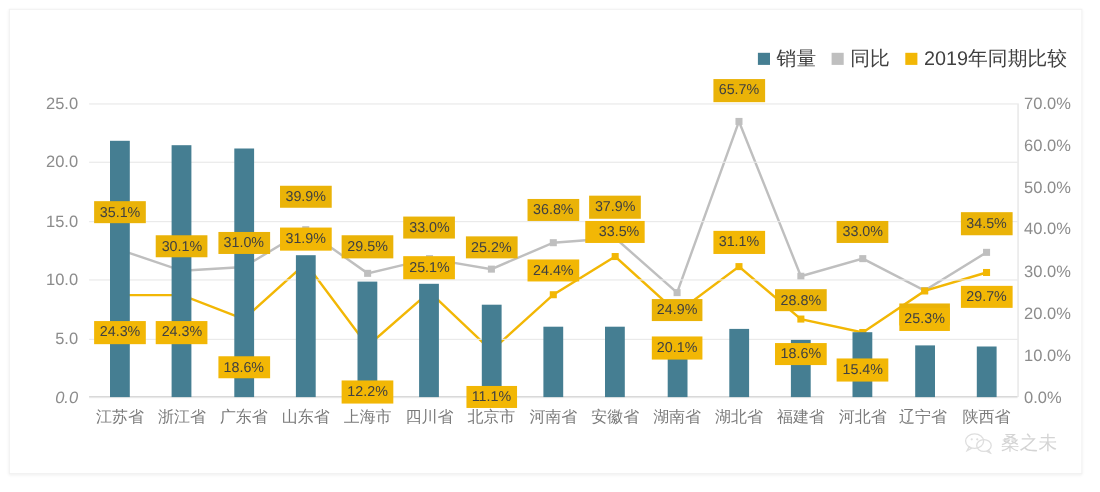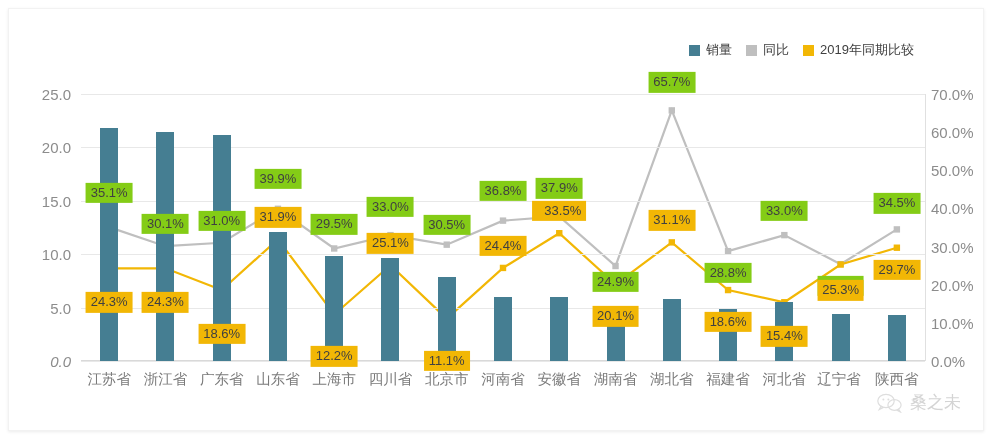--- a/index.html
+++ b/index.html
@@ -13,21 +13,21 @@
     position:absolute;left:8px;top:8px;width:976px;height:423px;
     background:#ffffff;
     border:1px solid #f2f2f2;
     box-shadow:0 1px 3px rgba(0,0,0,0.08);
     box-sizing:border-box;
   }
   
   .legend{
     position:absolute;left:680px;top:32px;
     display:flex;align-items:center;gap:14px;
-    font-size:13px;color:#404040;
+    font-size:18px;color:#404040;
   }
   .legend-item{display:flex;align-items:center;gap:6px;white-space:nowrap;}
   .legend-swatch{width:11px;height:11px;display:inline-block;}
   
   .plot{
     position:absolute;
     left:72px;top:85px;width:844px;height:267px;
   }
   .gridline{
     position:absolute;left:0;width:100%;height:1px;background:#e8e8e8;
@@ -50,21 +50,21 @@
   .xlabel{
     position:absolute;top:276px;font-size:14.5px;color:#7a7a7a;
     text-align:center;white-space:nowrap;transform:translateX(-50%);
   }
   svg.lines{position:absolute;left:0;top:0;width:844px;height:267px;overflow:visible;}
   .lbl{
     position:absolute;font-size:13px;color:#404040;
     padding:2px 5px;transform:translate(-50%,-50%);
     white-space:nowrap;line-height:1.25;
   }
-  .lbl-gray{background:#84cc16;}
+  .lbl-gray{background:#eab308;}
   .lbl-yellow{background:#F2B705;}
   
   .watermark{
     position:absolute;right:22px;bottom:16px;
     display:flex;align-items:center;gap:7px;
     color:#d4d4d4;font-size:17px;white-space:nowrap;
   }
 </style>
 </head>
 <body>
@@ -172,21 +172,21 @@
       <div class="xlabel" style="left: 647.067px;">福建省</div>
       <div class="xlabel" style="left: 703.333px;">河北省</div>
       <div class="xlabel" style="left: 758px;">辽宁省</div>
       <div class="xlabel" style="left: 815.867px;">陕西省</div>
       <div class="lbl lbl-gray" style="left: 28.1333px; top: 99.1186px;">35.1%</div>
       <div class="lbl lbl-gray" style="left: 84.4px; top: 130.19px;">30.1%</div>
       <div class="lbl lbl-gray" style="left: 140.667px; top: 126.757px;">31.0%</div>
       <div class="lbl lbl-gray" style="left: 196.933px; top: 84.81px;">39.9%</div>
       <div class="lbl lbl-gray" style="left: 253.2px; top: 130.479px;">29.5%</div>
       <div class="lbl lbl-gray" style="left: 309.467px; top: 113.129px;">33.0%</div>
-      <div class="lbl lbl-gray" style="left: 365.733px; top: 130.664px;">30.5%</div>
+      <div class="lbl lbl-gray" style="left: 365.733px; top: 130.664px;">25.2%</div>
       <div class="lbl lbl-gray" style="left: 422px; top: 96.6343px;">36.8%</div>
       <div class="lbl lbl-gray" style="left: 478.267px; top: 94.4386px;">37.9%</div>
       <div class="lbl lbl-gray" style="left: 534.533px; top: 188.024px;">24.9%</div>
       <div class="lbl lbl-gray" style="left: 590.8px; top: -11.5986px;">65.7%</div>
       <div class="lbl lbl-gray" style="left: 647.067px; top: 179.149px;">28.8%</div>
       <div class="lbl lbl-gray" style="left: 703.333px; top: 117.129px;">33.0%</div>
       <div class="lbl lbl-gray" style="left: 759.6px; top: 192.117px;">25.4%</div>
       <div class="lbl lbl-gray" style="left: 815.867px; top: 109.407px;">34.5%</div>
       <div class="lbl lbl-yellow" style="left: 28.1333px; top: 208.313px;">24.3%</div>
       <div class="lbl lbl-yellow" style="left: 84.4px; top: 208.313px;">24.3%</div>

